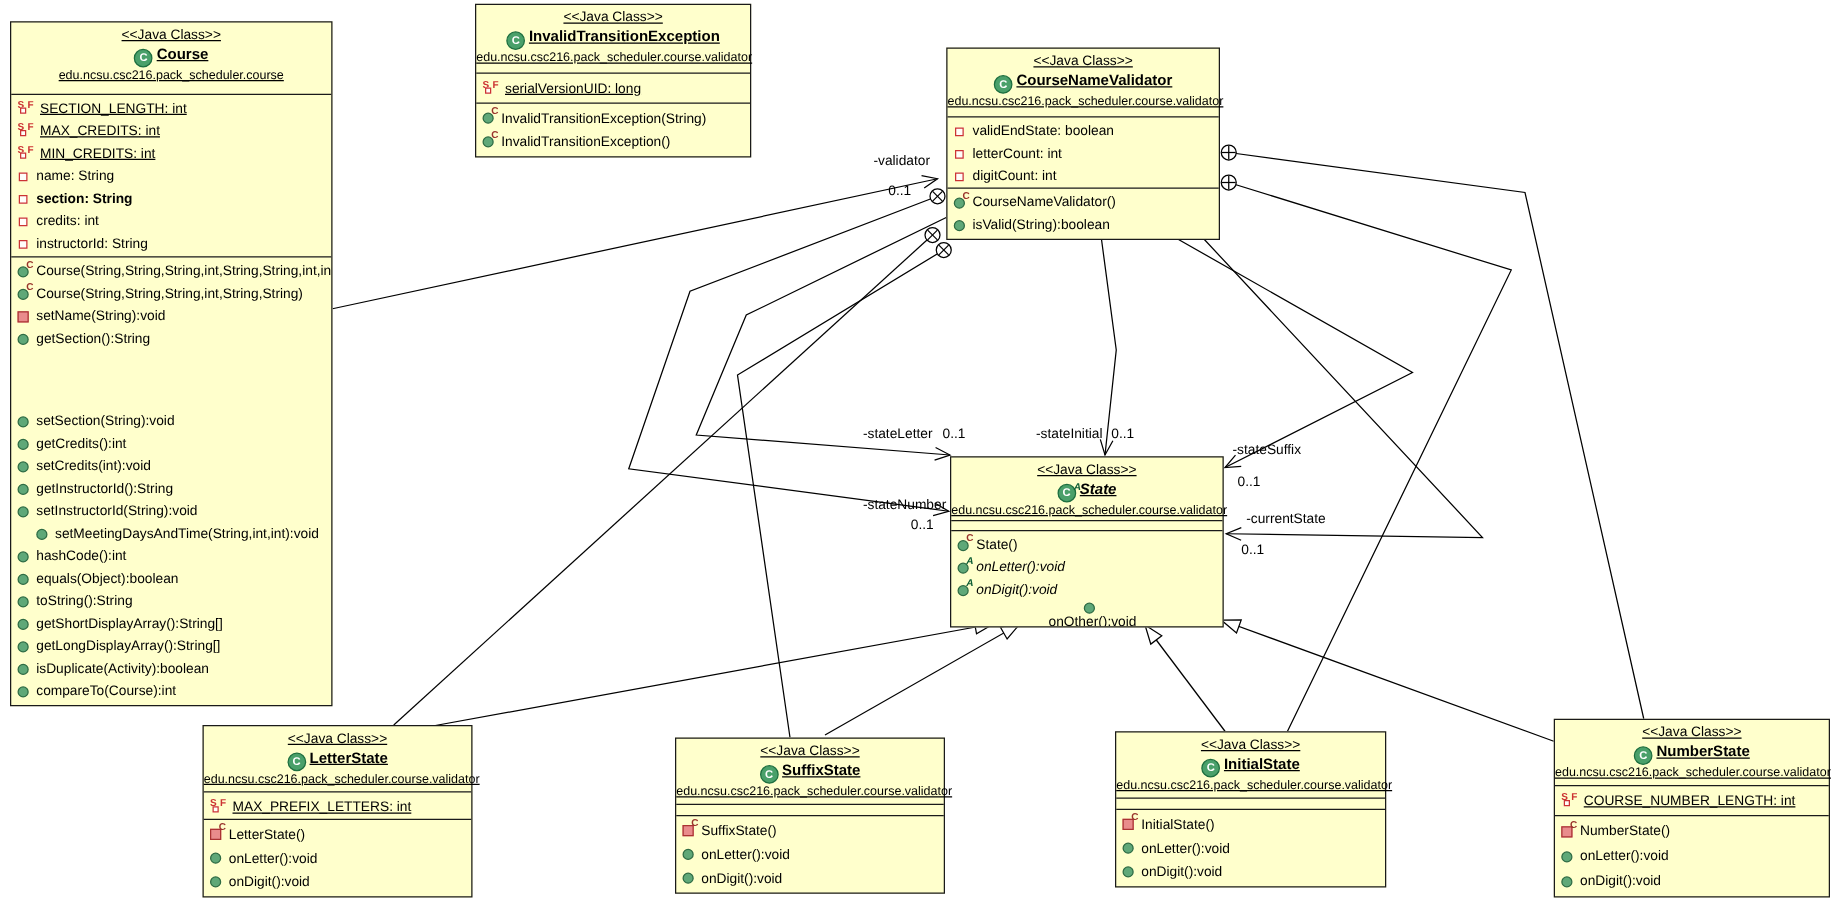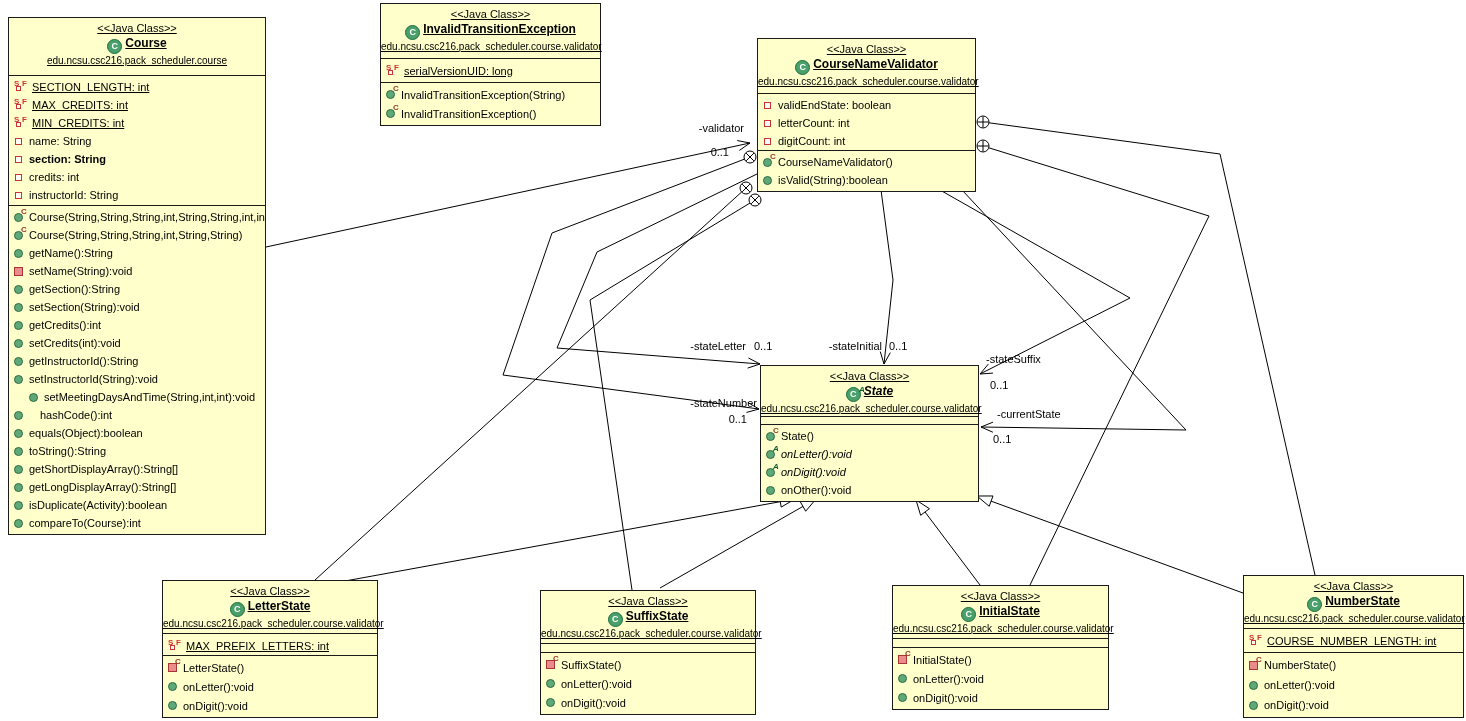--- a/index.html
+++ b/index.html
@@ -168,37 +168,31 @@
         </div>
         <div class="row" style="height: 18px;">
           <span class="mic">
             <span class="sh circ"></span>
             <span class="sup c">C</span>
           </span>
           <span class="lbl">Course(String,String,String,int,String,String)</span>
         </div>
         <div class="row" style="height: 18px;">
           <span class="mic">
-            <span class="sh circ"></span>
-          </span>
-          <span class="lbl">getName():String</span>
-        </div>
-        <div class="row" style="height: 18px;">
-          <span class="mic">
             <span class="sh psq"></span>
           </span>
           <span class="lbl">setName(String):void</span>
         </div>
         <div class="row" style="height: 18px;">
           <span class="mic">
             <span class="sh circ"></span>
           </span>
           <span class="lbl">getSection():String</span>
         </div>
-        <div class="row" style="height: 18px;">
+        <div class="row" style="height: 18px; margin-top: 48px;">
           <span class="mic">
             <span class="sh circ"></span>
           </span>
           <span class="lbl">setSection(String):void</span>
         </div>
         <div class="row" style="height: 18px;">
           <span class="mic">
             <span class="sh circ"></span>
           </span>
           <span class="lbl">getCredits():int</span>
@@ -220,21 +214,21 @@
             <span class="sh circ"></span>
           </span>
           <span class="lbl">setInstructorId(String):void</span>
         </div>
         <div class="row" style="height: 18px; padding-left: 20px;">
           <span class="mic">
             <span class="sh circ"></span>
           </span>
           <span class="lbl">setMeetingDaysAndTime(String,int,int):void</span>
         </div>
-        <div class="row" style="height: 18px; gap: 11px;">
+        <div class="row" style="height: 18px;">
           <span class="mic">
             <span class="sh circ"></span>
           </span>
           <span class="lbl">hashCode():int</span>
         </div>
         <div class="row" style="height: 18px;">
           <span class="mic">
             <span class="sh circ"></span>
           </span>
           <span class="lbl">equals(Object):boolean</span>
@@ -371,21 +365,21 @@
           </span>
           <span class="lbl it">onLetter():void</span>
         </div>
         <div class="row" style="height: 18px;">
           <span class="mic">
             <span class="sh circ"></span>
             <span class="sup a">A</span>
           </span>
           <span class="lbl it">onDigit():void</span>
         </div>
-        <div class="row" style="height: 18px;">
+        <div class="row" style="height: 18px; flex-direction: column;">
           <span class="mic">
             <span class="sh circ"></span>
           </span>
           <span class="lbl">onOther():void</span>
         </div>
       </div>
   </div>
 
   <div class="uml-class" style="left:162px;top:580px;width:216px">
     <div class="hdr" style="height:53px">

